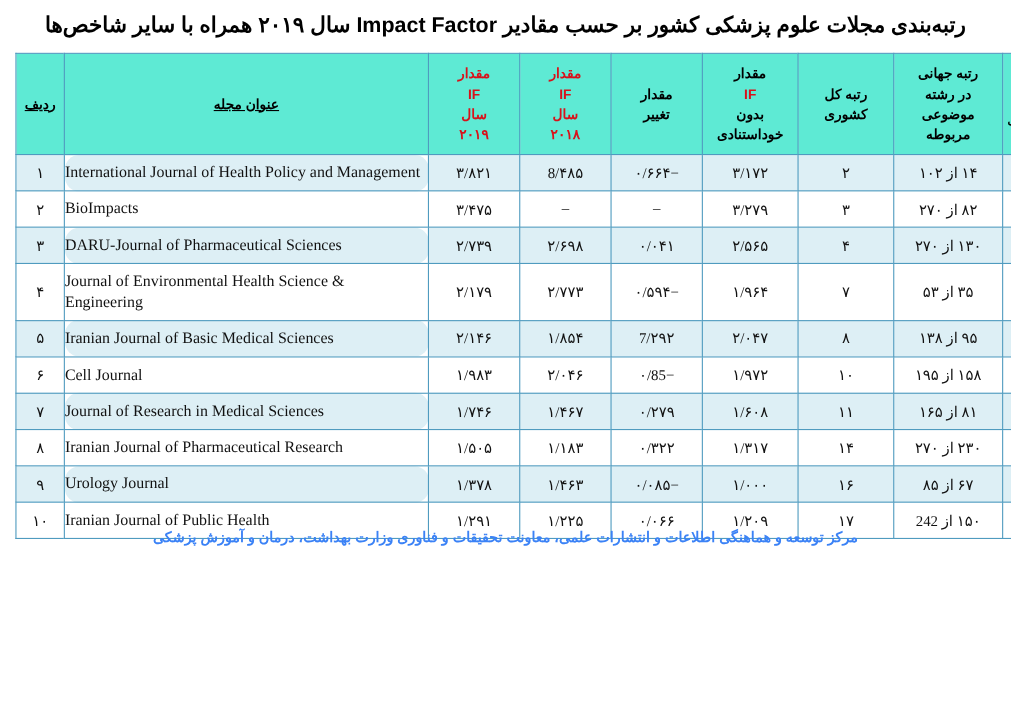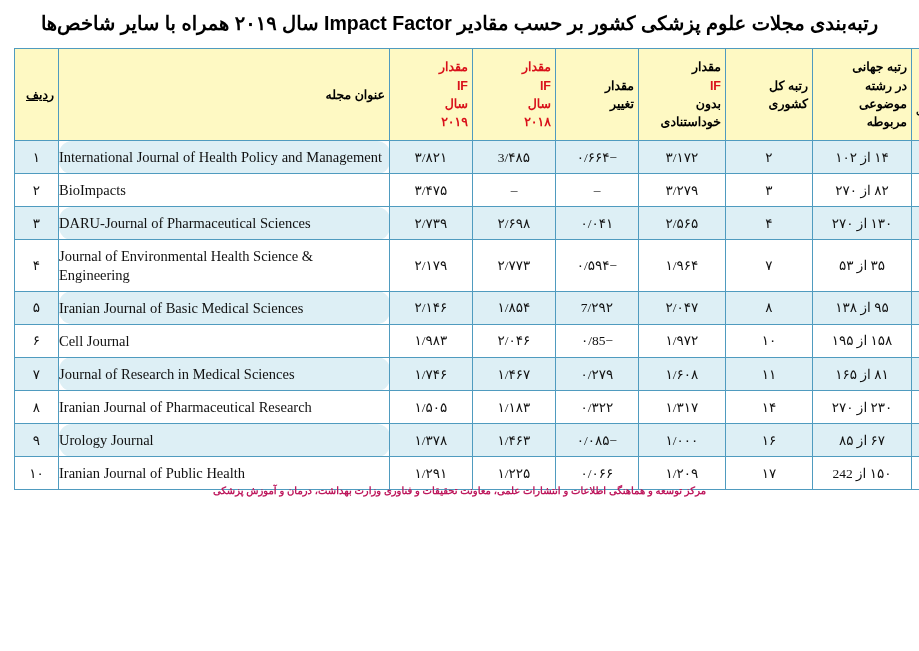--- a/index.html
+++ b/index.html
@@ -37,37 +37,37 @@
     border-collapse: collapse;
     width: 891px;
     table-layout: fixed;
     direction: rtl;
   }
   table.rank th, table.rank td {
     border: 1px solid #4f9bbf;
     vertical-align: middle;
   }
   thead th {
-    background: #fef9c3;
+    background: #5eead4;
     color: #000000;
     font-family: "Liberation Sans", sans-serif;
     font-weight: bold;
     font-size: 12.5px;
     line-height: 1.45;
     padding: 6px 4px;
-    text-align: right;
+    text-align: center;
   }
   th.h-group { width: 66px; font-size: 10.5px; font-weight: bold; line-height: 1.5; }
   th.h-world { width: 90px; }
   th.h-country { width: 78px; }
   th.h-ifnoself { width: 78px; }
   th.h-change { width: 74px; }
   th.h-if2018 { width: 74px; color: #d9111a; }
   th.h-if2019 { width: 74px; color: #d9111a; }
-  th.h-journal { width: 322px; }
+  th.h-journal { width: 322px; text-decoration: underline; }
   th.h-row { width: 35px; text-decoration: underline; }
   th .red { color: #d9111a; }
   tbody td {
     font-size: 13px;
     padding: 7px 5px;
     text-align: center;
     color: #111111;
   }
   tbody tr.shade td { background: #ddeff5; }
   tbody tr.plain td { background: #ffffff; }
@@ -84,22 +84,22 @@
   td.num { font-family: "Liberation Serif", serif; font-size: 13.5px; }
   .footer {
     position: absolute;
     left: 0;
     right: 0;
     bottom: 10px;
     text-align: center;
     direction: rtl;
     font-family: "Liberation Sans", sans-serif;
     font-weight: bold;
-    font-size: 10px;
-    color: #be185d;
+    font-size: 13px;
+    color: #3b82f6;
     margin-top: 46px;
   }
 </style>
 </head>
 <body>
 
 <div class="page">
 
   <div class="title">رتبه‌بندی مجلات علوم پزشکی کشور بر حسب مقادیر Impact Factor سال ۲۰۱۹ همراه با سایر شاخص‌ها</div>
 
@@ -150,21 +150,21 @@
           <th class="h-row">ردیف</th>
         </tr>
       </thead>
       <tbody id="table-body">
           <tr class="shade">
             <td class="qcell">Q1</td>
             <td class="num">۱۴ از ۱۰۲</td>
             <td class="num">۲</td>
             <td class="num">۳/۱۷۲</td>
             <td class="num">−۰/۶۶۴</td>
-            <td class="num">3/۴۸۵</td>
+            <td class="num">8/۴۸۵</td>
             <td class="num">۳/۸۲۱</td>
             <td class="journal">International Journal of Health Policy and Management</td>
             <td class="num">۱</td>
           </tr>
           <tr class="plain">
             <td class="qcell">Q2</td>
             <td class="num">۸۲ از ۲۷۰</td>
             <td class="num">۳</td>
             <td class="num">۳/۲۷۹</td>
             <td class="num">–</td>

